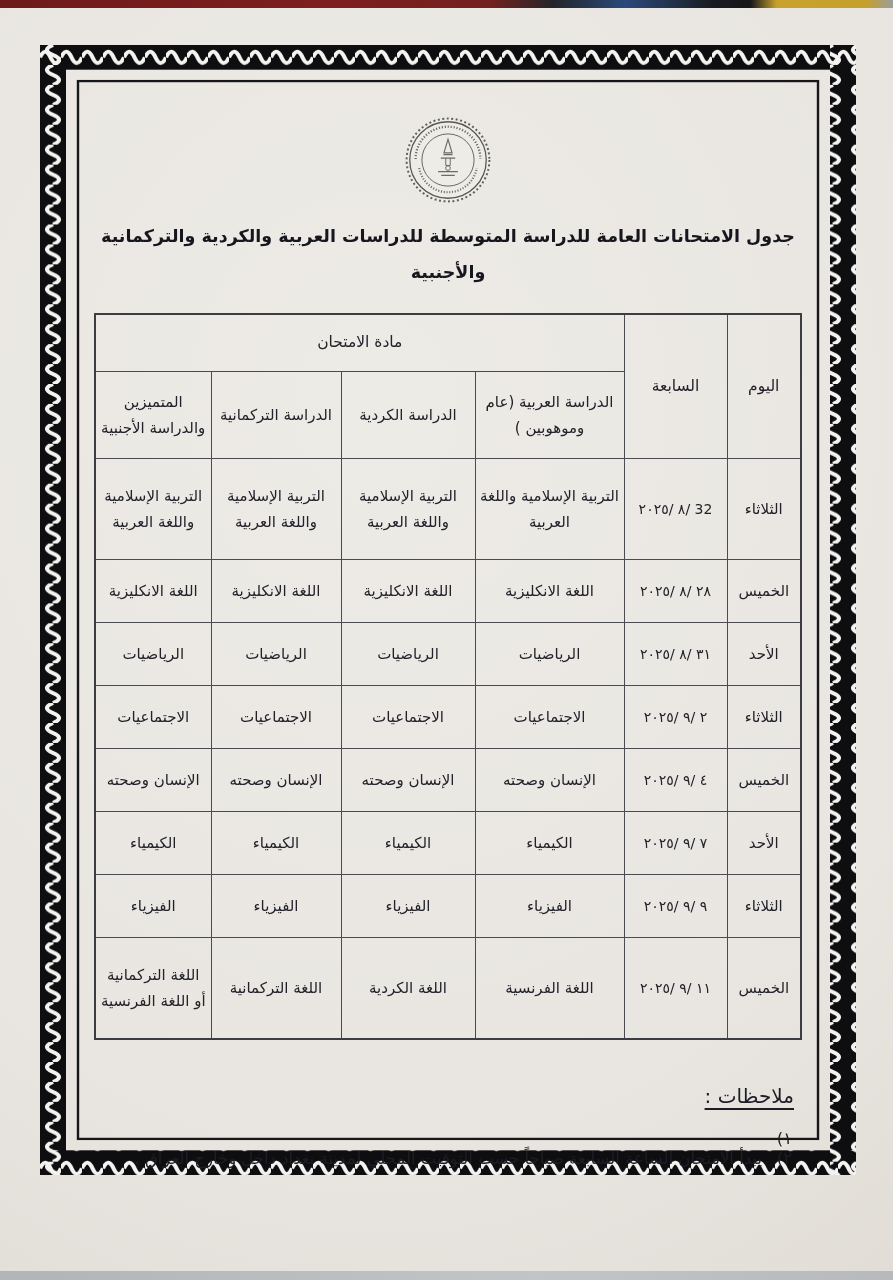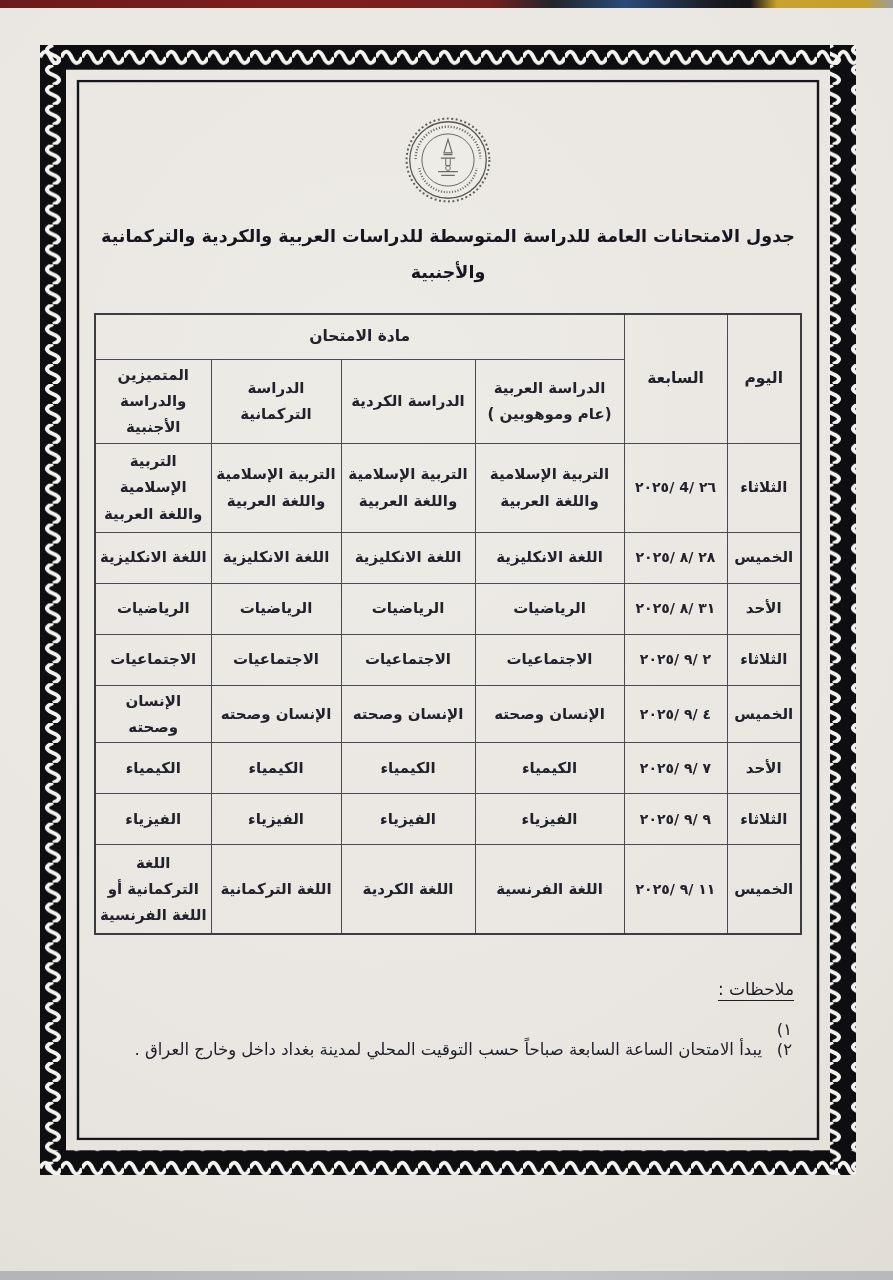--- a/index.html
+++ b/index.html
@@ -40,40 +40,40 @@
     margin:22px auto 0 auto;
     border-collapse:collapse;
     table-layout:fixed;
     width:706px;
     border:2.4px solid #3c3c43;
     font-size:15px;
     color:#22222b;
   }
   table.exam th, table.exam td{
     border:1.6px solid #4a4a52;
-    font-weight:bold;
-    padding:2px 3px;
+    font-weight:normal;
+    padding:8px 3px;
     text-align:center;
     vertical-align:middle;
     line-height:1.75;
   }
   tr.hdr-top th{height:40px;font-size:15.5px;}
   tr.hdr-sub th{height:70px;font-size:15px;}
   tr.row td{height:46px;}
   tr.row-tall td{height:84px;}
   td.date-cell{font-size:14px;letter-spacing:.4px;white-space:nowrap;}
   td.day-cell{font-size:15px;}
   .notes{
     margin:44px 8px 0 16px;
     text-align:right;
     font-size:16.5px;
     color:#1d1d26;
   }
   .notes-heading{
-    font-size:17px;
+    font-size:20px;
     text-decoration:underline;
     text-underline-offset:5px;
     margin-bottom:16px;
   }
   .note{
     position:relative;
     padding-right:32px;
     line-height:1.8;
     margin-bottom:36px;
   }
@@ -141,21 +141,21 @@
         </tr>
         <tr class="hdr-sub">
           <th>الدراسة العربية (عام وموهوبين )</th>
           <th>الدراسة الكردية</th>
           <th>الدراسة التركمانية</th>
           <th>المتميزين والدراسة الأجنبية</th>
         </tr>
 
         <tr class="row-tall">
           <td class="day-cell">الثلاثاء</td>
-          <td class="date-cell" dir="rtl">٢٦ /4 /٢٠٢٥</td>
+          <td class="date-cell" dir="rtl">32 /٨ /٢٠٢٥</td>
           <td>التربية الإسلامية واللغة العربية</td>
           <td>التربية الإسلامية واللغة العربية</td>
           <td>التربية الإسلامية واللغة العربية</td>
           <td>التربية الإسلامية واللغة العربية</td>
         </tr>
         <tr class="row">
           <td class="day-cell">الخميس</td>
           <td class="date-cell" dir="rtl">٢٨ /٨ /٢٠٢٥</td>
           <td>اللغة الانكليزية</td>
           <td>اللغة الانكليزية</td>

